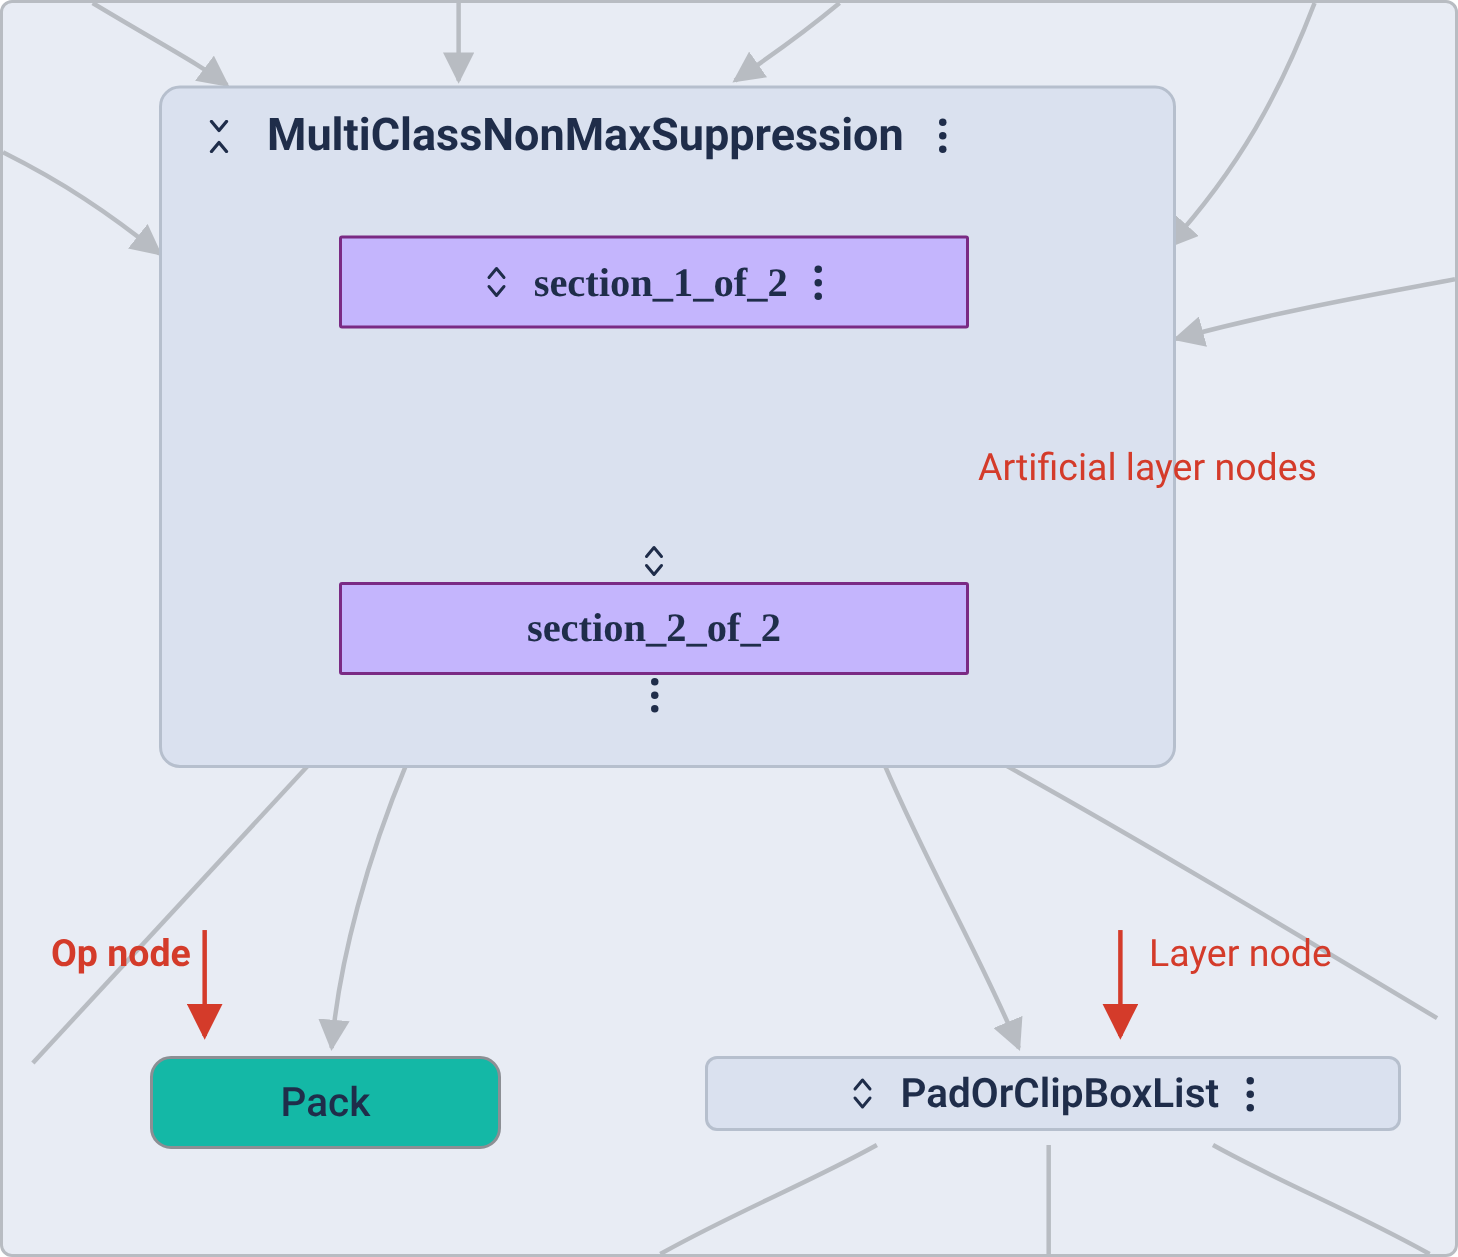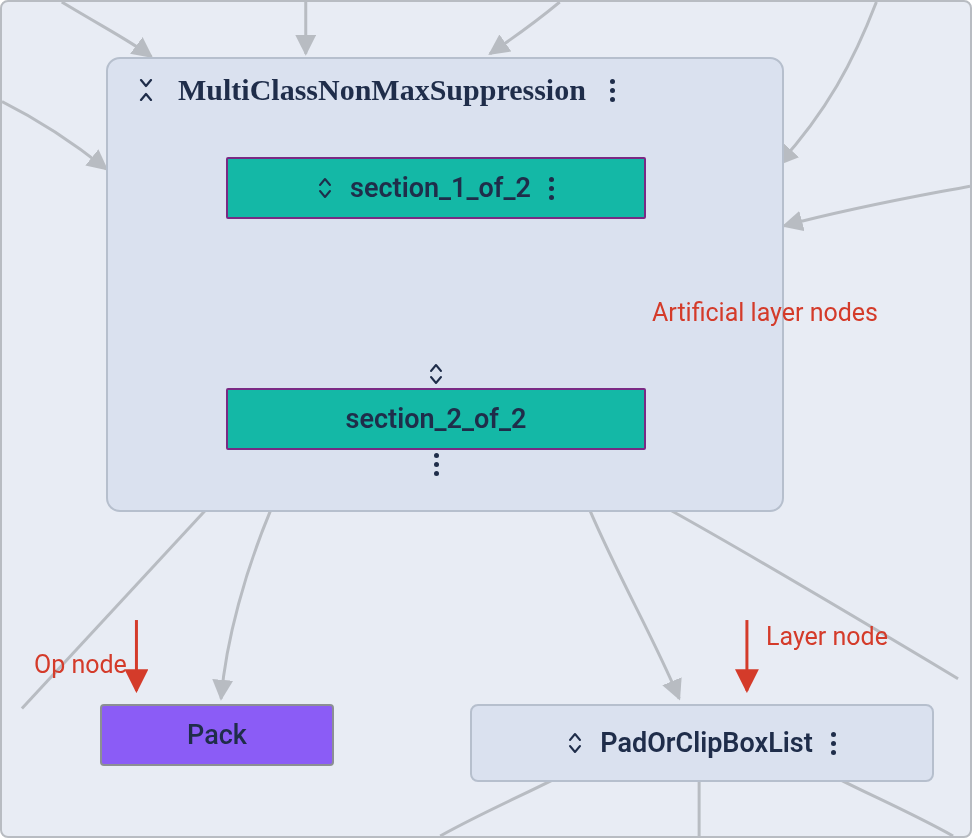--- a/index.html
+++ b/index.html
@@ -37,43 +37,43 @@
     justify-content: center;
     gap: 18px;
     padding: 12px 22px;
     font-weight: 600;
     color: #1f2d4a;
   }
 
   .node .title { white-space: nowrap; }
 
   .section-node {
-    background: #14b8a6;
+    background: #c4b5fd;
     border: 2.5px solid #7a2a84;
     border-radius: 2px;
+    font-family: Liberation Serif, serif;
   }
 
   .layer-node {
     background: #dae1ef;
     border: 2px solid #b6bfcd;
     border-radius: 8px;
   }
 
   .op-node {
-    background: #8b5cf6;
+    background: #14b8a6;
     border: 2px solid #8c8f94;
-    border-radius: 4px;
+    border-radius: 14px;
   }
 
   .group-container {
     position: absolute;
     background: #dae1ef;
     border: 2px solid #b6bfcd;
     border-radius: 14px;
-    font-family: Liberation Serif, serif;
   }
   .group-header {
     display: flex;
     align-items: center;
     gap: 24px;
     padding: 14px 30px 8px 30px;
     font-weight: 700;
     font-size: 30px;
     color: #1f2d4a;
   }
@@ -190,34 +190,34 @@
         <span></span>
         <span></span>
         <span></span>
       </span>
   </div>
 
   <div class="node op-node" style="left:98px; top:702px; width:234px; height:62px;">
     <span class="title op-title">Pack</span>
   </div>
 
-  <div class="node layer-node" style="left:468px; top:702px; width:464px; height:78px;align-items:center;">
+  <div class="node layer-node" style="left:468px; top:702px; width:464px; height:50px;align-items:center;">
     <span class="icon">
       <svg width="14" height="22" viewBox="0 0 14 22">
         <path d="M2 8 L7 2 L12 8" fill="none" stroke="#1f2d4a" stroke-width="2" stroke-linecap="round" stroke-linejoin="round"></path>
         <path d="M2 14 L7 20 L12 14" fill="none" stroke="#1f2d4a" stroke-width="2" stroke-linecap="round" stroke-linejoin="round"></path>
       </svg>
     </span>
     <span class="title layer-title">PadOrClipBoxList</span>
     <span class="kebab">
         <span></span>
         <span></span>
         <span></span>
       </span>
   </div>
 
   <div class="annotation" style="left:650px; top:280px;">Artificial layer nodes</div>
 
-  <div class="annotation" style="left:32px; top:632px;">Op node</div>
+  <div class="annotation" style="left:32px; top:604px;font-weight:bold;">Op node</div>
 
   <div class="annotation" style="left:764px; top:604px;">Layer node</div>
 
 </div>
 
 </body></html>

